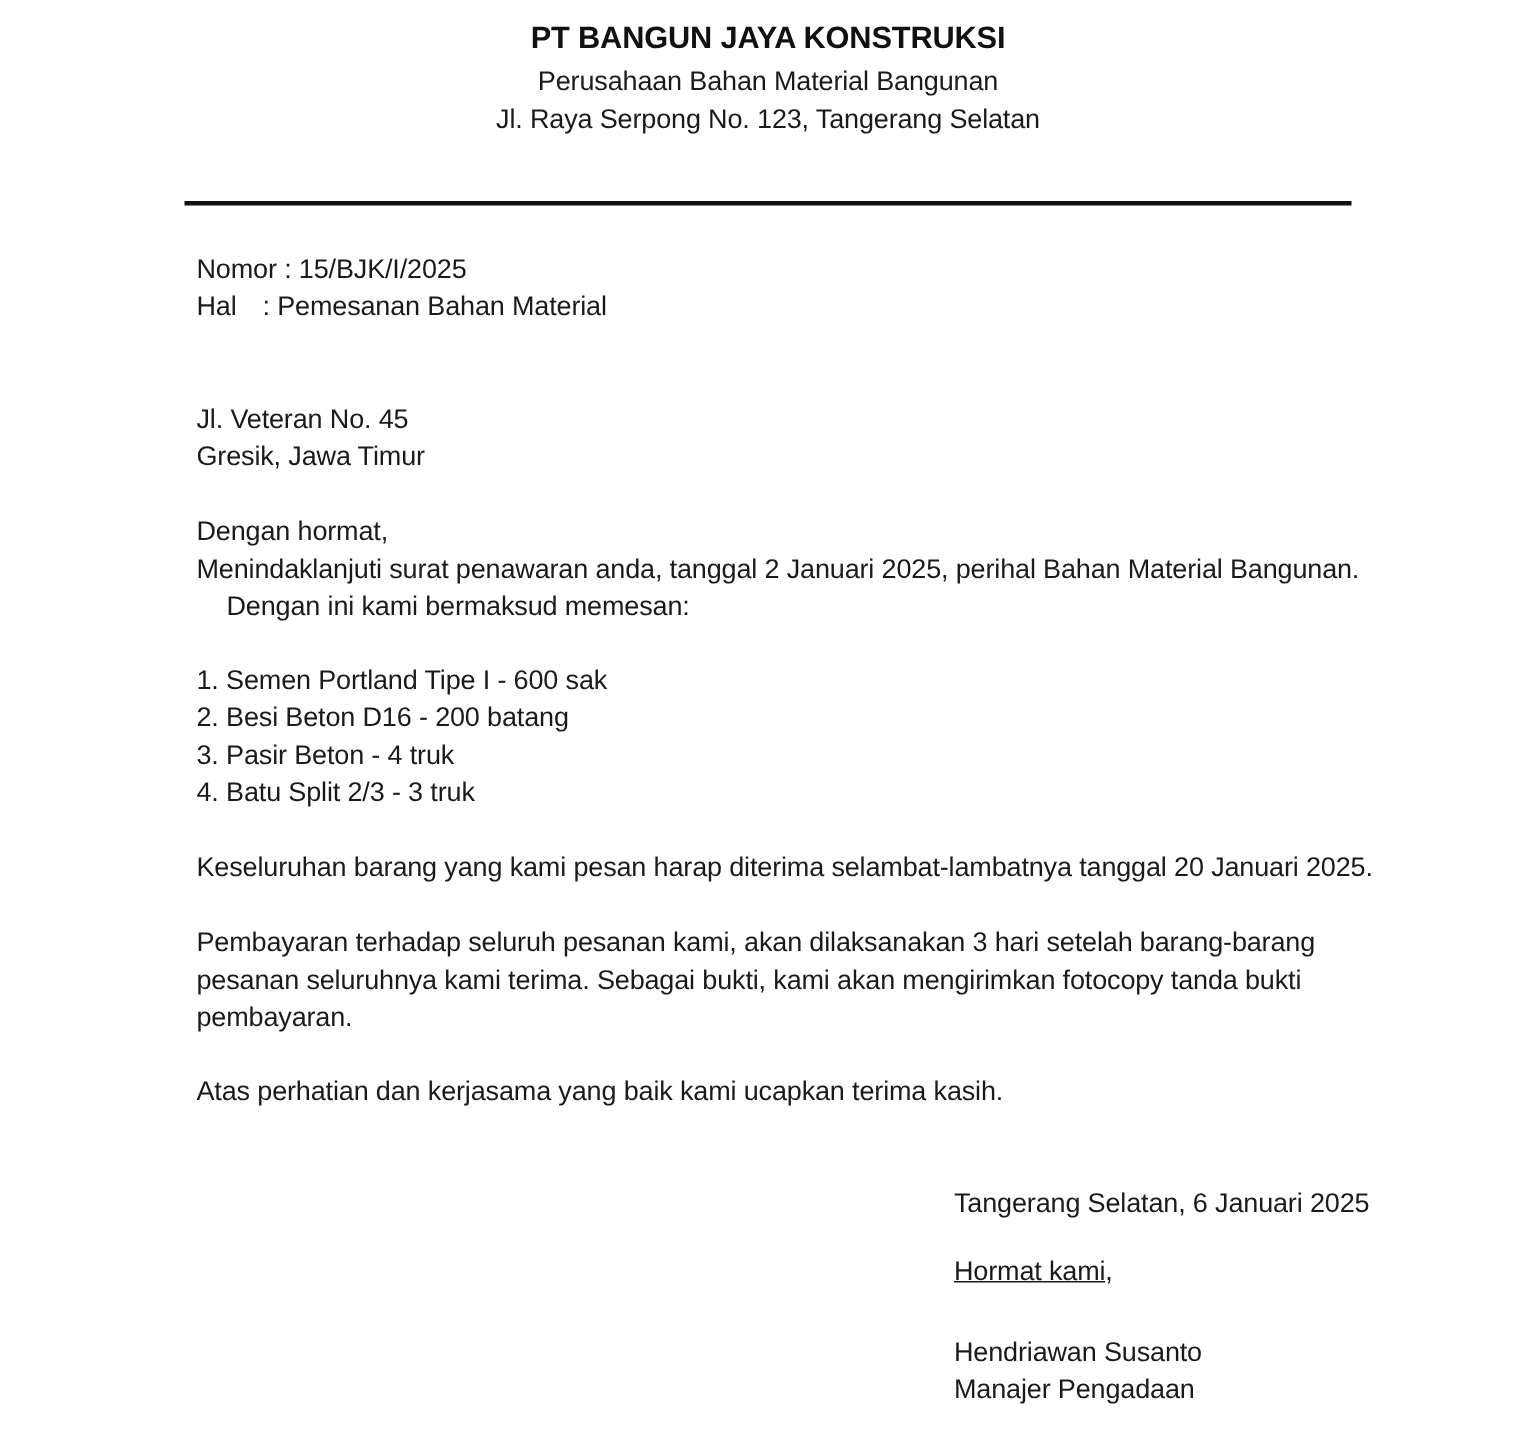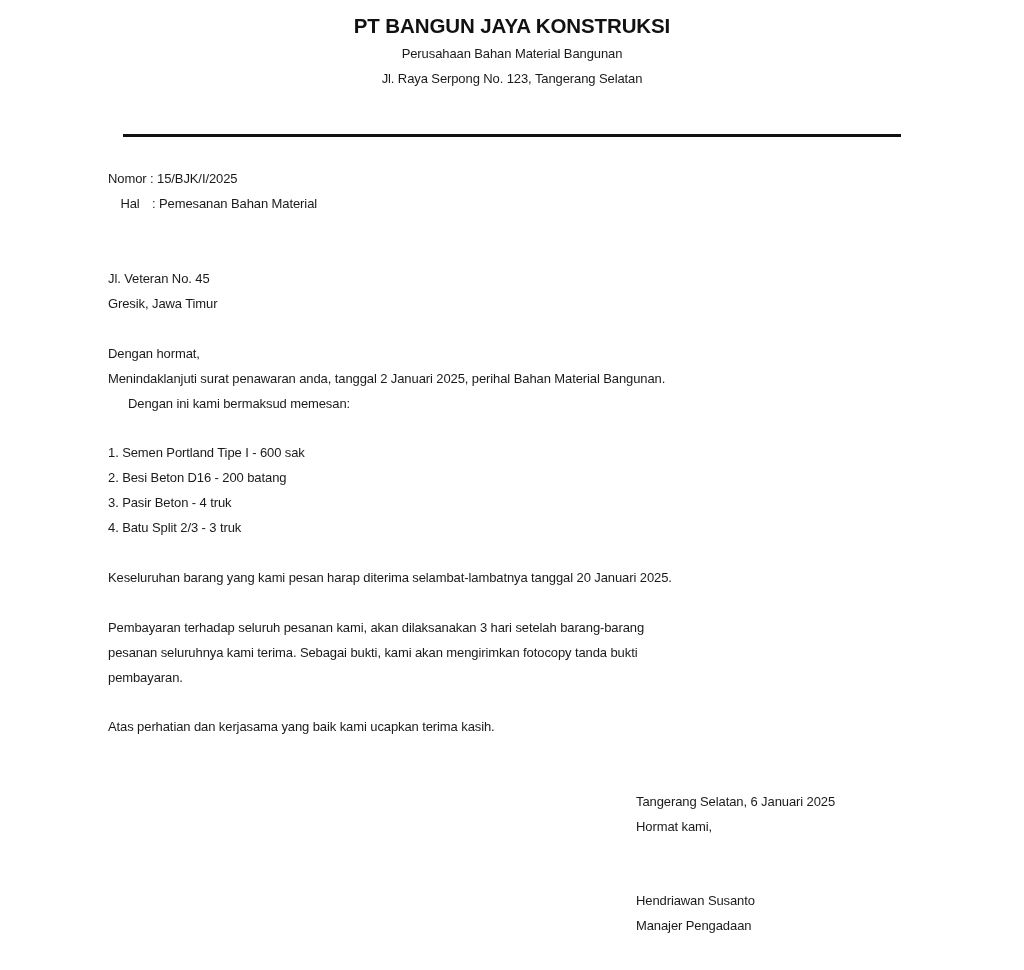--- a/index.html
+++ b/index.html
@@ -16,37 +16,37 @@
       color: #1a1a1a;
     }
     .page {
       position: absolute;
       left: 0; top: 0;
       width: 1024px;
       height: 970px;
     }
     .line {
       position: absolute;
-      font-size: 13px;
+      font-size: 18px;
       line-height: 20px;
       white-space: nowrap;
       letter-spacing: -0.1px;
     }
     .center {
       left: 0;
       width: 1024px;
       text-align: center;
     }
     .title {
       font-weight: bold;
       font-size: 20.5px;
       line-height: 26px;
       color: #111;
     }
-    .left { left: 108px; text-align: center; }
+    .left { left: 131px; }
     .sig { left: 636px; }
     .link {
       color: #2f6fa8;
       text-decoration: underline;
       cursor: pointer;
     }
     .rule {
       position: absolute;
       left: 123px;
       top: 134px;
@@ -92,17 +92,17 @@
 
   <div class="line left" style="top:568px;">Keseluruhan barang yang kami pesan harap diterima selambat-lambatnya tanggal 20 Januari 2025.</div>
 
   <div class="line left" style="top:618px;">Pembayaran terhadap seluruh pesanan kami, akan dilaksanakan 3 hari setelah barang-barang</div>
   <div class="line left" style="top:643px;">pesanan seluruhnya kami terima. Sebagai bukti, kami akan mengirimkan fotocopy tanda bukti</div>
   <div class="line left" style="top:668px;">pembayaran.</div>
 
   <div class="line left" style="top:717px;">Atas perhatian dan kerjasama yang baik kami ucapkan terima kasih.</div>
 
   <div class="line sig" style="top:792px;">Tangerang Selatan, 6 Januari 2025</div>
-  <div class="line sig" style="top:817px;">Hormat kami,</div>
+  <div class="line sig" style="top:837px;text-decoration:underline;">Hormat kami,</div>
   <div class="line sig" style="top:891px;">Hendriawan Susanto</div>
   <div class="line sig" style="top:916px;">Manajer Pengadaan</div>
 
 </div>
 
 </body></html>

